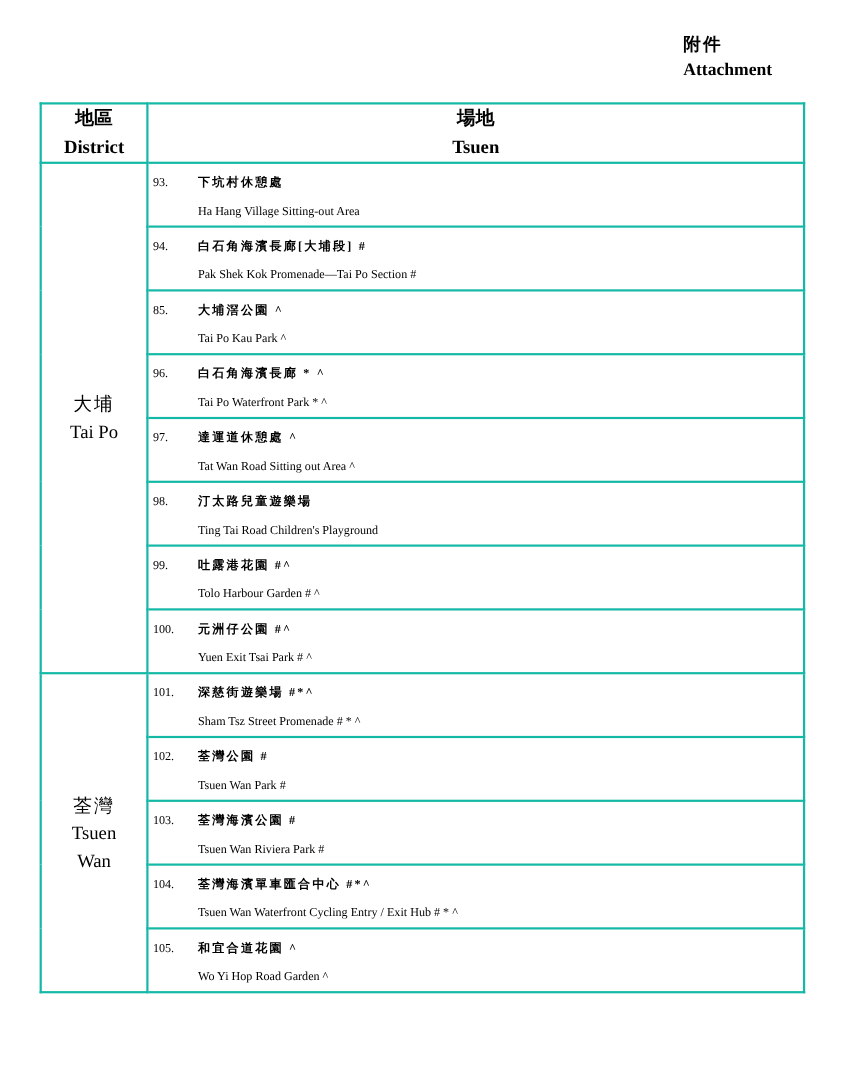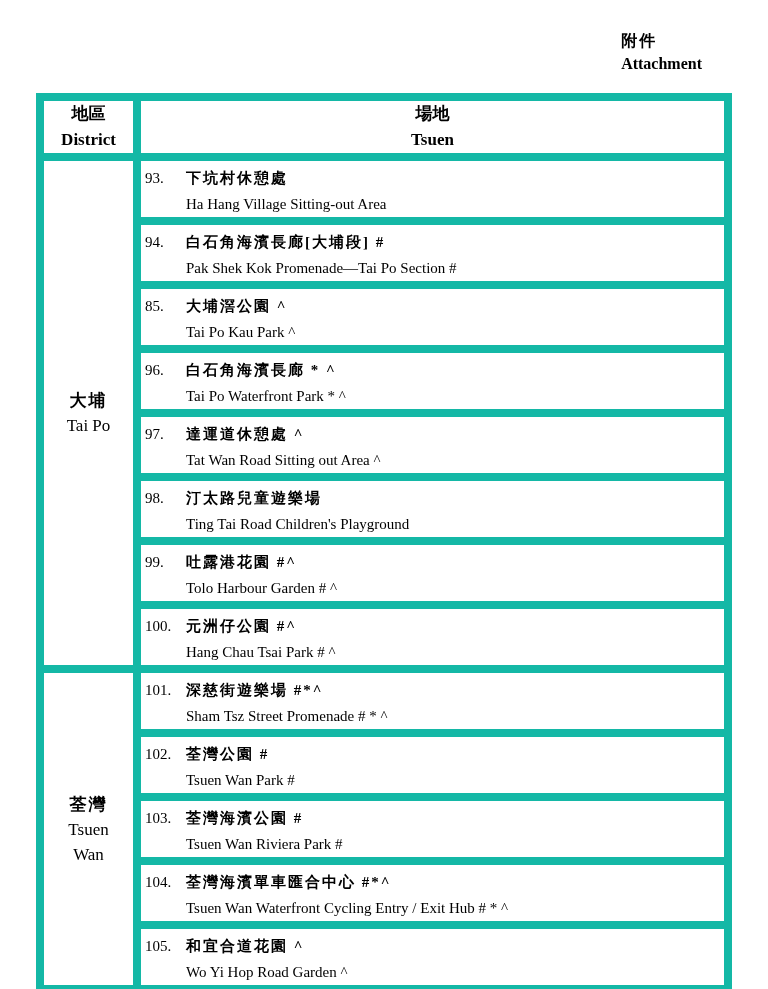--- a/index.html
+++ b/index.html
@@ -39,21 +39,21 @@
   table.venue-table {
     position: absolute;
     left: 36px;
     top: 93px;
     width: 696px;
     border-collapse: collapse;
     table-layout: fixed;
   }
   .venue-table th,
   .venue-table td {
-    border: 8px solid #14b8a6;
+    border: 2px solid #14b8a6;
   }
   .venue-table col.col-district { width: 97px; }
 
   .venue-table th {
     font-size: 17px;
     font-weight: bold;
     text-align: center;
     vertical-align: middle;
     height: 52px;
     line-height: 26px;
@@ -62,28 +62,27 @@
 
   .district-cell {
     text-align: center;
     vertical-align: middle;
     font-size: 17px;
     line-height: 25px;
     padding: 0 12px;
   }
   .district-zh {
     letter-spacing: 2px;
-    font-weight: bold;
   }
 
   .venue-cell {
     height: 54px;
     vertical-align: top;
     padding: 4px 4px 0 4px;
-    font-size: 15px;
+    font-size: 11px;
     line-height: 26px;
   }
   .venue-flex {
     display: flex;
     align-items: flex-start;
   }
   .venue-no {
     flex: 0 0 41px;
   }
   .venue-text { flex: 1 1 auto; }
@@ -203,21 +202,21 @@
             </span>
           </div>
         </td>
       </tr>
       <tr>
         <td class="venue-cell">
           <div class="venue-flex">
             <span class="venue-no">100.</span>
             <span class="venue-text">
               <span class="venue-zh">元洲仔公園 #^</span>
-              <span class="venue-en">Hang Chau Tsai Park # ^</span>
+              <span class="venue-en">Yuen Exit Tsai Park # ^</span>
             </span>
           </div>
         </td>
       </tr>
       <tr>
         <td class="district-cell" rowspan="5">
           <div class="district-zh">荃灣</div>
           <div class="district-en">Tsuen Wan</div>
         </td>
         <td class="venue-cell">

